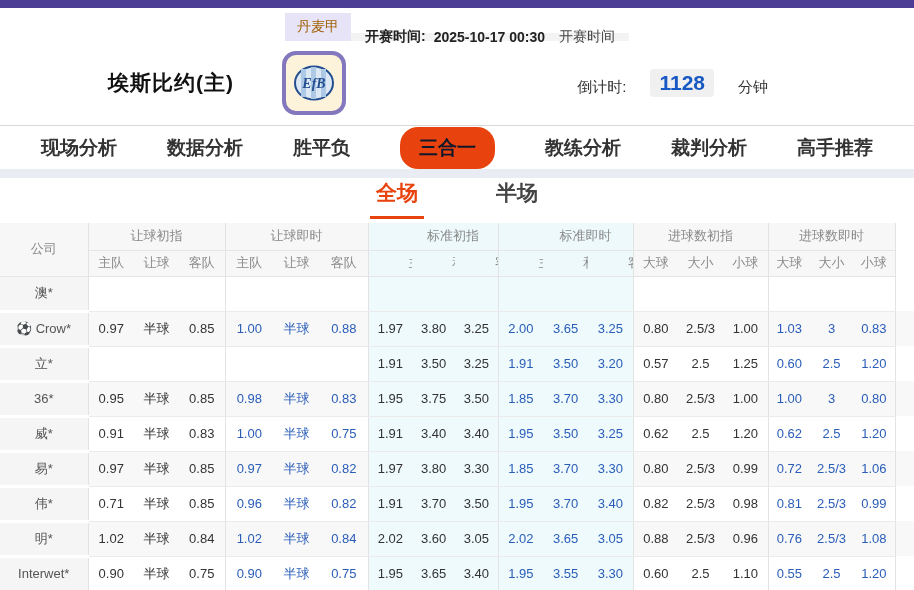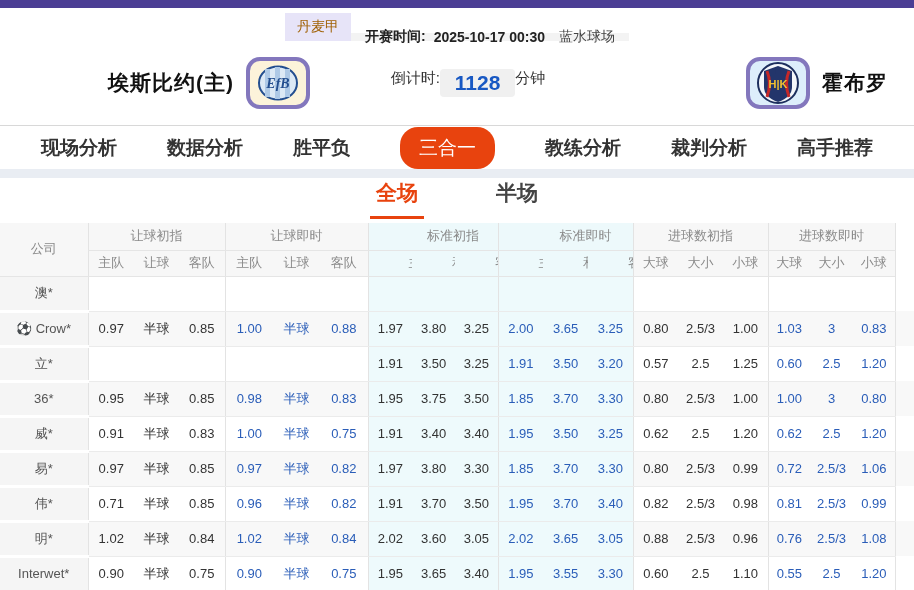--- a/index.html
+++ b/index.html
@@ -11,33 +11,33 @@
   .info-strip { display:flex; justify-content:center; align-items:stretch; margin-top:5px; height:28px; }
   .chip-league { background:#e7e4f8; color:#a16207; font-size:14px; display:flex; align-items:center; padding:0 12px; }
   .chip-info { background:#f3f3f3; color:#333; font-size:14px; display:flex; align-items:center; padding:0 14px; gap:8px;margin-top:20px; }
   .chip-info .bold { font-weight:bold; color:#222; }
   .chip-info .venue { color:#444; margin-left:6px; }
 
   .teams-row { height:84px; display:flex; align-items:center; justify-content:space-between;
     padding:0 26px 0 108px; }
   .team { display:flex; align-items:center; gap:12px; }
   .team-name { font-size:21px; font-weight:bold; color:#111; letter-spacing:1px; }
-  .logo-box { width:64px; height:52px; border-radius:14px; border:4px solid #8377bd;
-    display:flex; align-items:center; justify-content:center; }
+  .logo-box { width:64px; height:64px; border-radius:14px; border:4px solid #8377bd;
+    display:flex; align-items:center; justify-content:center;margin-left:36px; }
   .logo-home { background:#fcf3da; }
   .logo-away { background:#ddeefb; }
-  .countdown { display:flex; align-items:flex-start; gap:0; font-size:15px; color:#333; margin-right:120px; }
-  .countdown .num { background:#f0f0f0; border-radius:4px; padding:2px 15px;
+  .countdown { display:flex; align-items:flex-end; gap:24px; font-size:15px; color:#333; margin-right:120px; }
+  .countdown .num { background:#f0f0f0; border-radius:4px; padding:2px 9px;
     color:#1858c3; font-weight:bold; font-size:21px; }
 
   .head-divider { border-top:1px solid #d8d8d8; }
 
   .nav-row { height:43px; display:flex; align-items:center; justify-content:center; gap:50px; }
   .nav-item { font-size:19px; color:#333; font-weight:600; cursor:pointer; }
-  .nav-item.active { background:#e8430e; color:#ffffff; border-radius:18px; padding:8px 19px; font-weight:400; }
+  .nav-item.active { background:#e8430e; color:#0f172a; border-radius:18px; padding:8px 19px; font-weight:700; }
 
   .band { height:9px; background:#e9edf3; }
 
   .subtabs { height:41px; display:flex; align-items:flex-end; justify-content:center; gap:66px; padding-bottom:0; }
   .subtab { font-size:21px; font-weight:600; color:#444; padding:0 6px 9px; cursor:pointer;
     border-bottom:3px solid transparent; }
   .subtab.active { color:#e8430e; border-bottom-color:#e8430e; }
 
   table.odds { border-collapse:collapse; table-layout:fixed; width:914px; margin-top:4px; }
   table.odds th, table.odds td { font-size:13px; text-align:center; overflow:hidden; white-space:nowrap; }
@@ -60,21 +60,21 @@
 
 <div class="topbar"></div>
 
 <div class="info-strip">
   <div class="chip-league">
     <span>丹麦甲</span>
   </div>
   <div class="chip-info">
     <span class="bold">开赛时间:</span>
     <span class="bold">2025-10-17 00:30</span>
-    <span class="venue">蓝水球场</span>
+    <span class="venue">开赛时间</span>
   </div>
 </div>
 
 <div class="teams-row">
   <div class="team">
     <span class="team-name">埃斯比约(主)</span>
     <span class="logo-box logo-home">
       <svg width="52" height="52" viewBox="0 0 52 52">
         <ellipse cx="26" cy="26" rx="19" ry="16.5" fill="#dce9f5" stroke="#234e8f" stroke-width="2"></ellipse>
         <rect x="13" y="12" width="5" height="28" fill="#aec9e6"></rect>
@@ -84,34 +84,20 @@
       </svg>
     </span>
   </div>
 
   <div class="countdown">
     <span>倒计时:</span>
     <span class="num">1128</span>
     <span>分钟</span>
   </div>
 
-  <div class="team">
-    <span class="logo-box logo-away">
-      <svg width="52" height="52" viewBox="0 0 52 52">
-        <circle cx="26" cy="26" r="20" fill="#f4f7fb" stroke="#1d2f5e" stroke-width="2"></circle>
-        <path d="M26 9 L40 14 L40 30 Q40 40 26 45 Q12 40 12 30 L12 14 Z" fill="#23356b"></path>
-        <path d="M15 14 Q20 26 15 40" stroke="#c62828" stroke-width="3" fill="none"></path>
-        <path d="M37 14 Q32 26 37 40" stroke="#c62828" stroke-width="3" fill="none"></path>
-        <rect x="20" y="12" width="3.5" height="5" fill="#23356b"></rect>
-        <rect x="28.5" y="12" width="3.5" height="5" fill="#23356b"></rect>
-        <text x="26" y="31" text-anchor="middle" font-size="11" font-weight="bold" fill="#f2c230" font-family="'Liberation Sans',sans-serif">H|K</text>
-      </svg>
-    </span>
-    <span class="team-name">霍布罗</span>
-  </div>
 </div>
 
 <div class="head-divider"></div>
 
 <div class="nav-row" id="nav-row">
     <span class="nav-item">现场分析</span>
     <span class="nav-item">数据分析</span>
     <span class="nav-item">胜平负</span>
     <span class="nav-item active">三合一</span>
     <span class="nav-item">教练分析</span>

